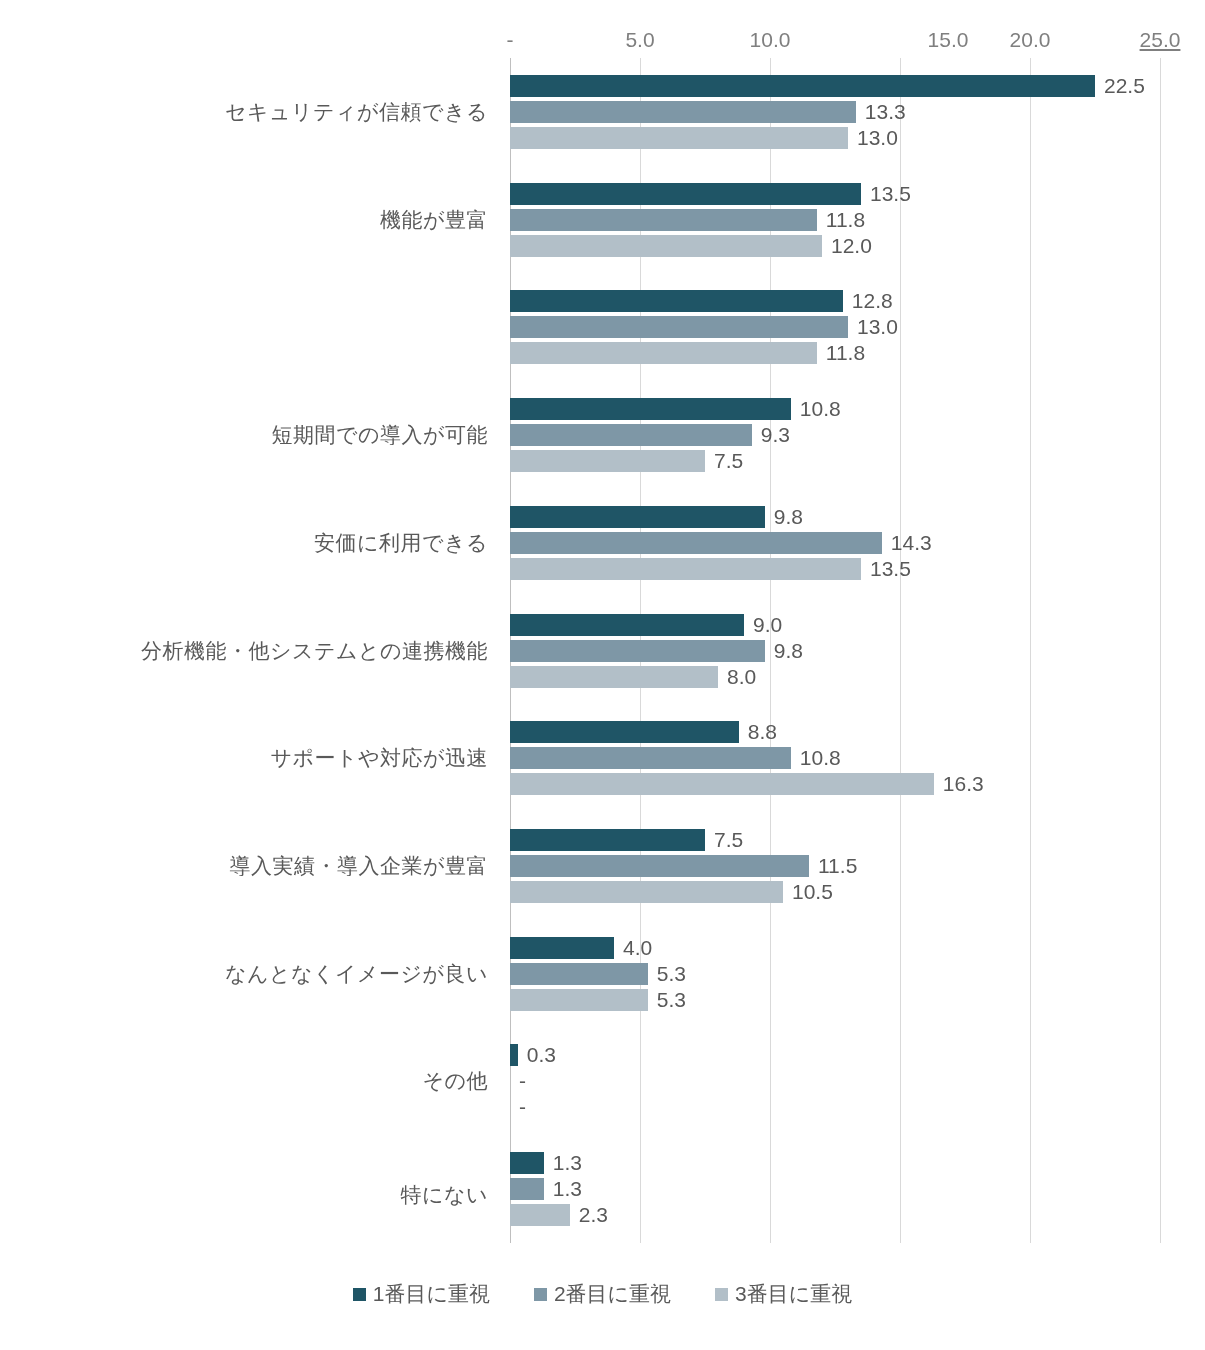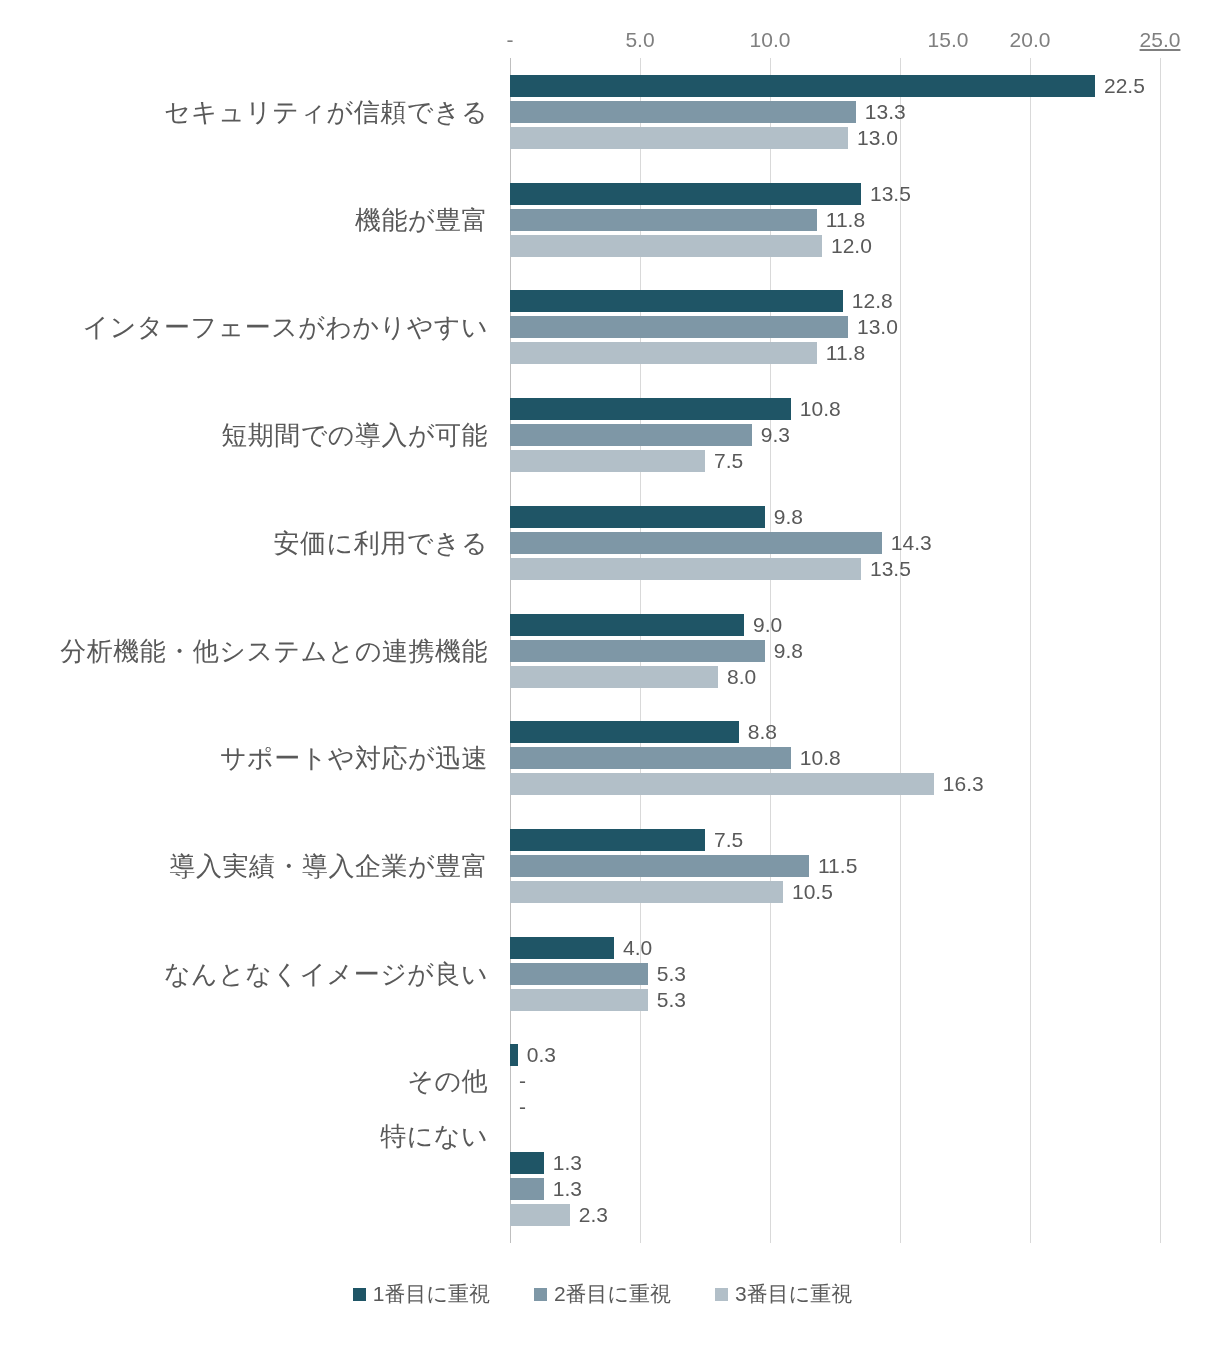--- a/index.html
+++ b/index.html
@@ -65,21 +65,21 @@
     position: absolute;
     left: 0;
     top: 58px;
     width: 500px;
     height: 1185px;
   }
   .cat-label {
     position: absolute;
     right: 12px;
     transform: translateY(-50%);
-    font-size: 26px;
+    font-size: 21px;
     color: #595959;
     text-align: right;
     white-space: nowrap;
     letter-spacing: 0.5px;
   }
 
   .bars {
     position: absolute;
     left: 0;
     top: 0;
@@ -209,29 +209,28 @@
         <div class="bar" style="top: 1120.14px; height: 22px; width: 33.8px; background: rgb(126, 151, 166);"></div>
         <div class="bar-value" style="left: 42.8px; top: 1131.14px;">1.3</div>
         <div class="bar" style="top: 1146.14px; height: 22px; width: 59.8px; background: rgb(178, 191, 200);"></div>
         <div class="bar-value" style="left: 68.8px; top: 1157.14px;">2.3</div>
       </div>
   </div>
 
   <div class="cat-labels">
       <div class="cat-label" style="top: 53.8636px;">セキュリティが信頼できる</div>
       <div class="cat-label" style="top: 161.591px;">機能が豊富</div>
-      <div class="cat-label" style="top: 269.318px;">インターフェースがわかりやすい</div>
       <div class="cat-label" style="top: 377.045px;">短期間での導入が可能</div>
       <div class="cat-label" style="top: 484.773px;">安価に利用できる</div>
       <div class="cat-label" style="top: 592.5px;">分析機能・他システムとの連携機能</div>
       <div class="cat-label" style="top: 700.227px;">サポートや対応が迅速</div>
       <div class="cat-label" style="top: 807.955px;">導入実績・導入企業が豊富</div>
       <div class="cat-label" style="top: 915.682px; margin-left: 9px;">なんとなくイメージが良い</div>
       <div class="cat-label" style="top: 1023.41px;">その他</div>
-      <div class="cat-label" style="top: 1078px;">特にない</div>
+      <div class="cat-label" style="top: 1137px;">特にない</div>
     </div>
 
   <div class="legend">
       <div class="legend-item">
         <span class="legend-swatch" style="background: rgb(31, 85, 102);"></span>
         <span>1番目に重視</span>
       </div>
       <div class="legend-item">
         <span class="legend-swatch" style="background: rgb(126, 151, 166);"></span>
         <span>2番目に重視</span>

